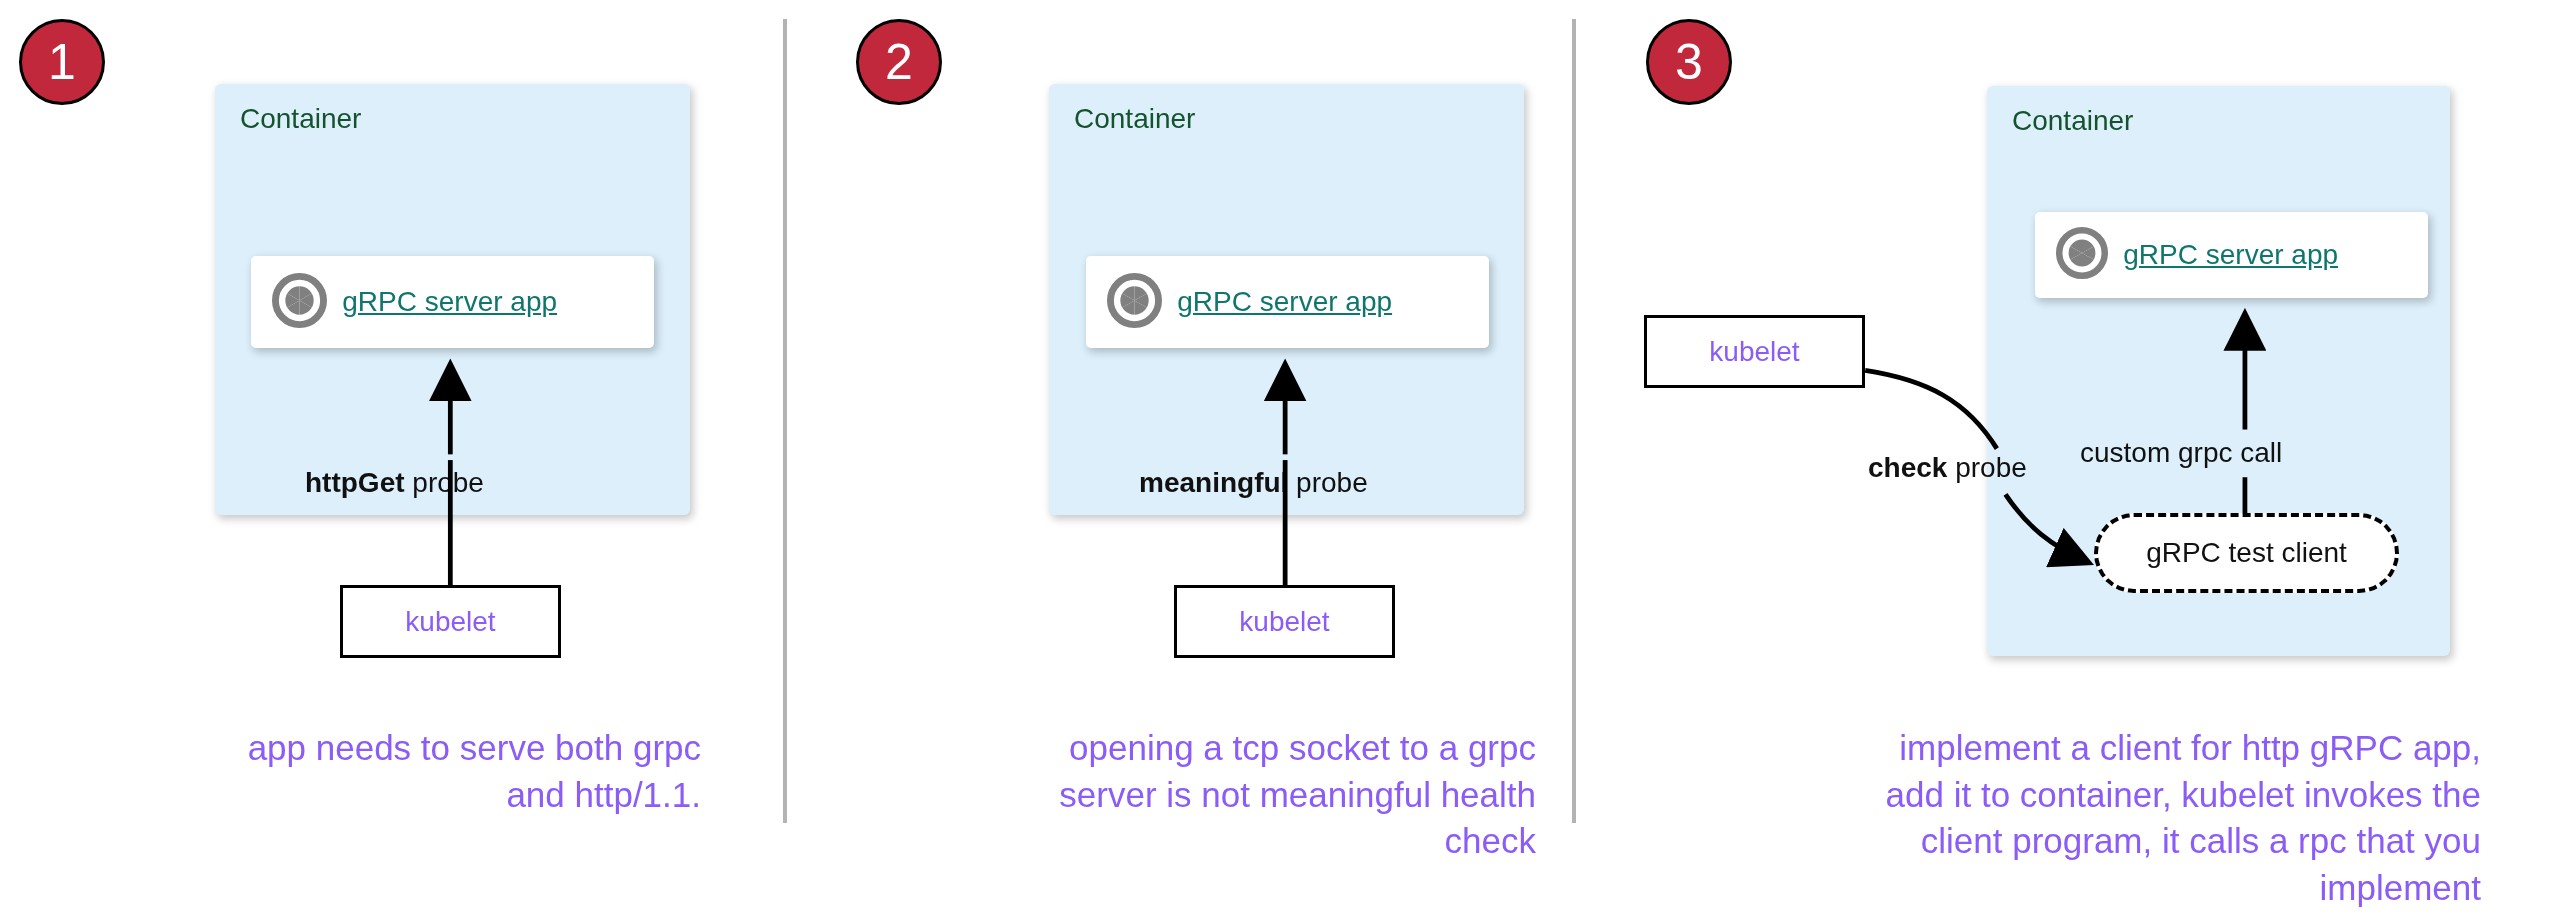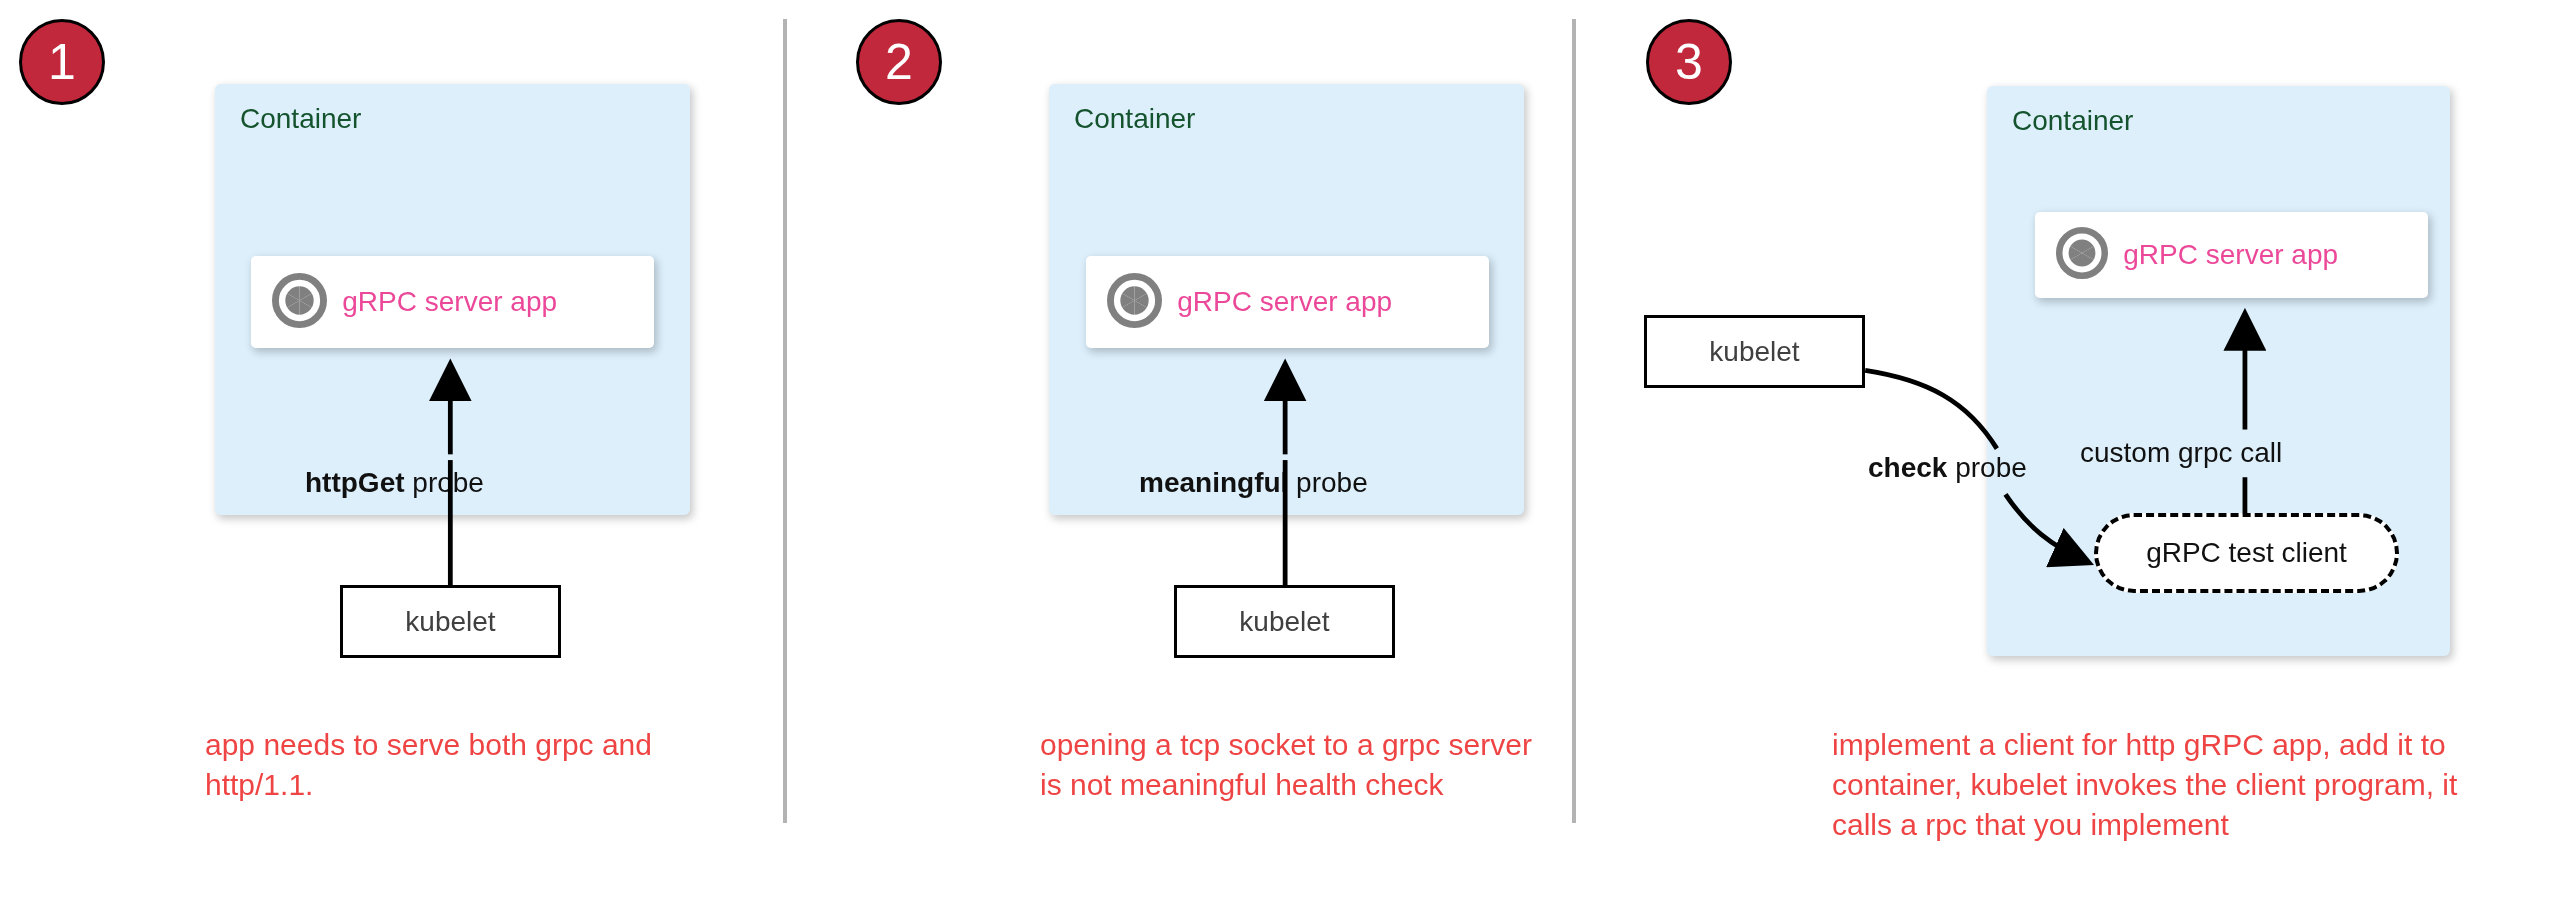--- a/index.html
+++ b/index.html
@@ -32,50 +32,50 @@
     white-space:nowrap;
   }
 
   
   .app-card{
     position:absolute;background:#ffffff;border-radius:4.8px;
     box-shadow:2.9px 3.8px 8.6px rgba(0,0,0,0.22);
     display:flex;align-items:center;box-sizing:border-box;
   }
   .app-card .app-label{
-    font-size:28px;color:#ec4899;white-space:nowrap;margin-left:15.3px;
+    font-size:28px;color:#0f766e;white-space:nowrap;margin-left:15.3px;text-decoration:underline;
   }
   .grpc-icon{flex:0 0 auto;display:block;margin-left:21px;}
 
   
   .plain-box{
     position:absolute;background:#ffffff;border:3.8px solid #000000;
     box-sizing:border-box;display:flex;align-items:center;justify-content:center;
-    font-size:28px;color:#404040;
+    font-size:28px;color:#8b5cf6;
   }
 
   
   .dashed-box{
     position:absolute;background:#ffffff;
     border:4.8px dashed #000000;border-radius:44px;box-sizing:border-box;
     display:flex;align-items:center;justify-content:center;
     font-size:28px;color:#111;white-space:nowrap;
   }
 
   
   .edge-label{
     position:absolute;font-size:28px;color:#111;white-space:nowrap;
     text-align:left;
   }
   .edge-label .b{font-weight:bold;}
 
   
   .caption{
-    position:absolute;font-size:30px;line-height:1.33;color:#ef4444;
-    text-align:left;
+    position:absolute;font-size:35px;line-height:1.33;color:#8b5cf6;
+    text-align:right;
   }
 
   svg.overlay{position:absolute;left:0;top:0;width:2576px;height:923px;
     pointer-events:none;}
 </style>
 </head>
 <body>
 
 <div id="stage">
 

